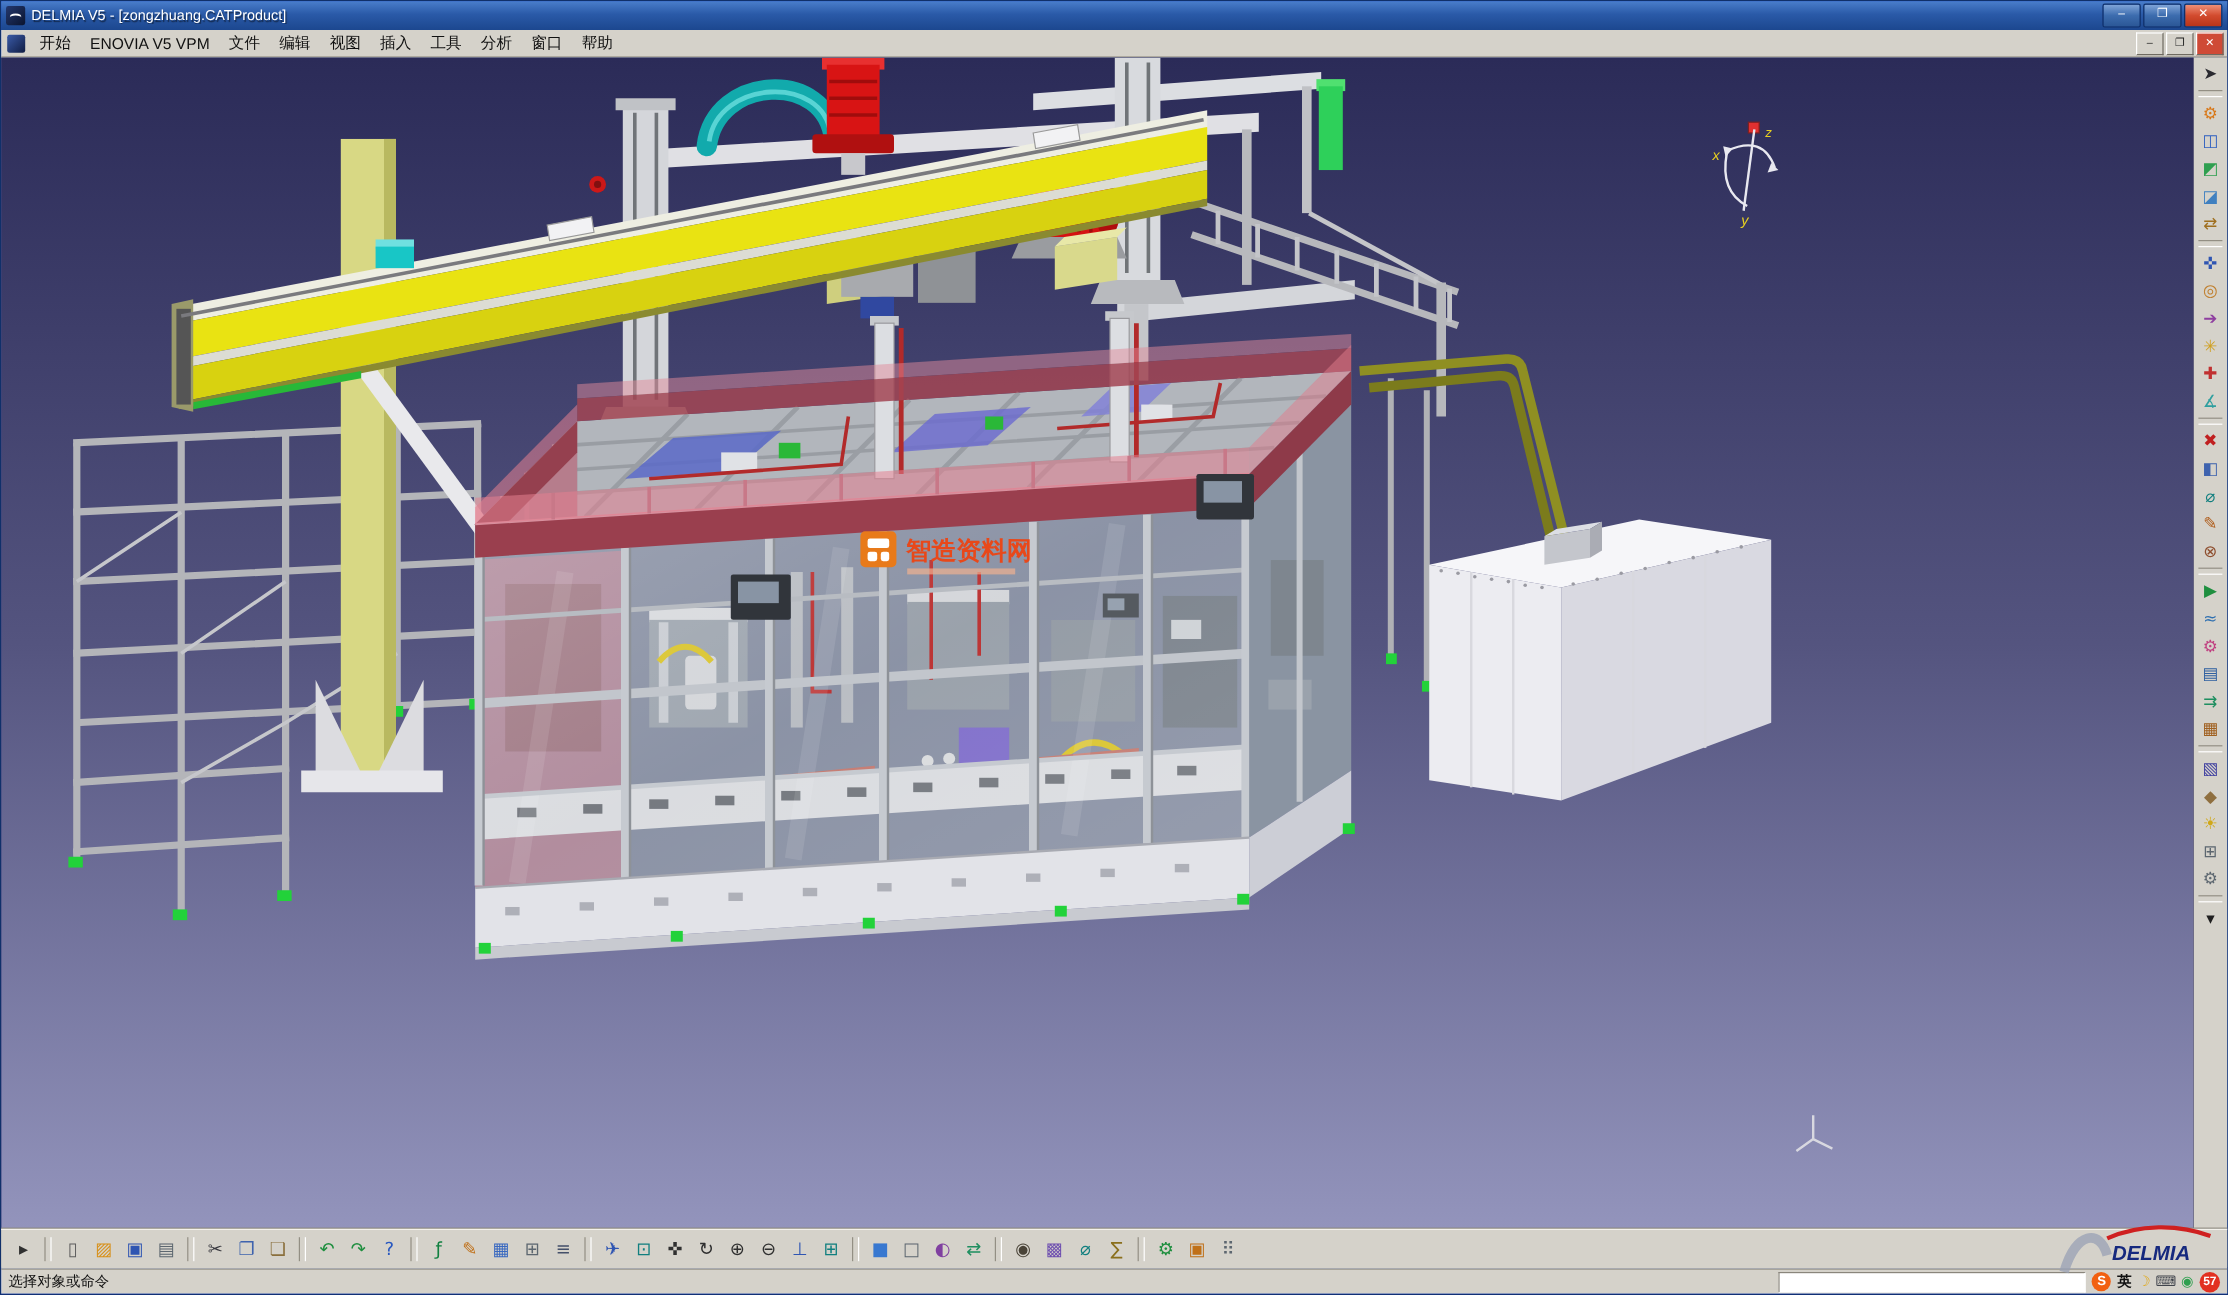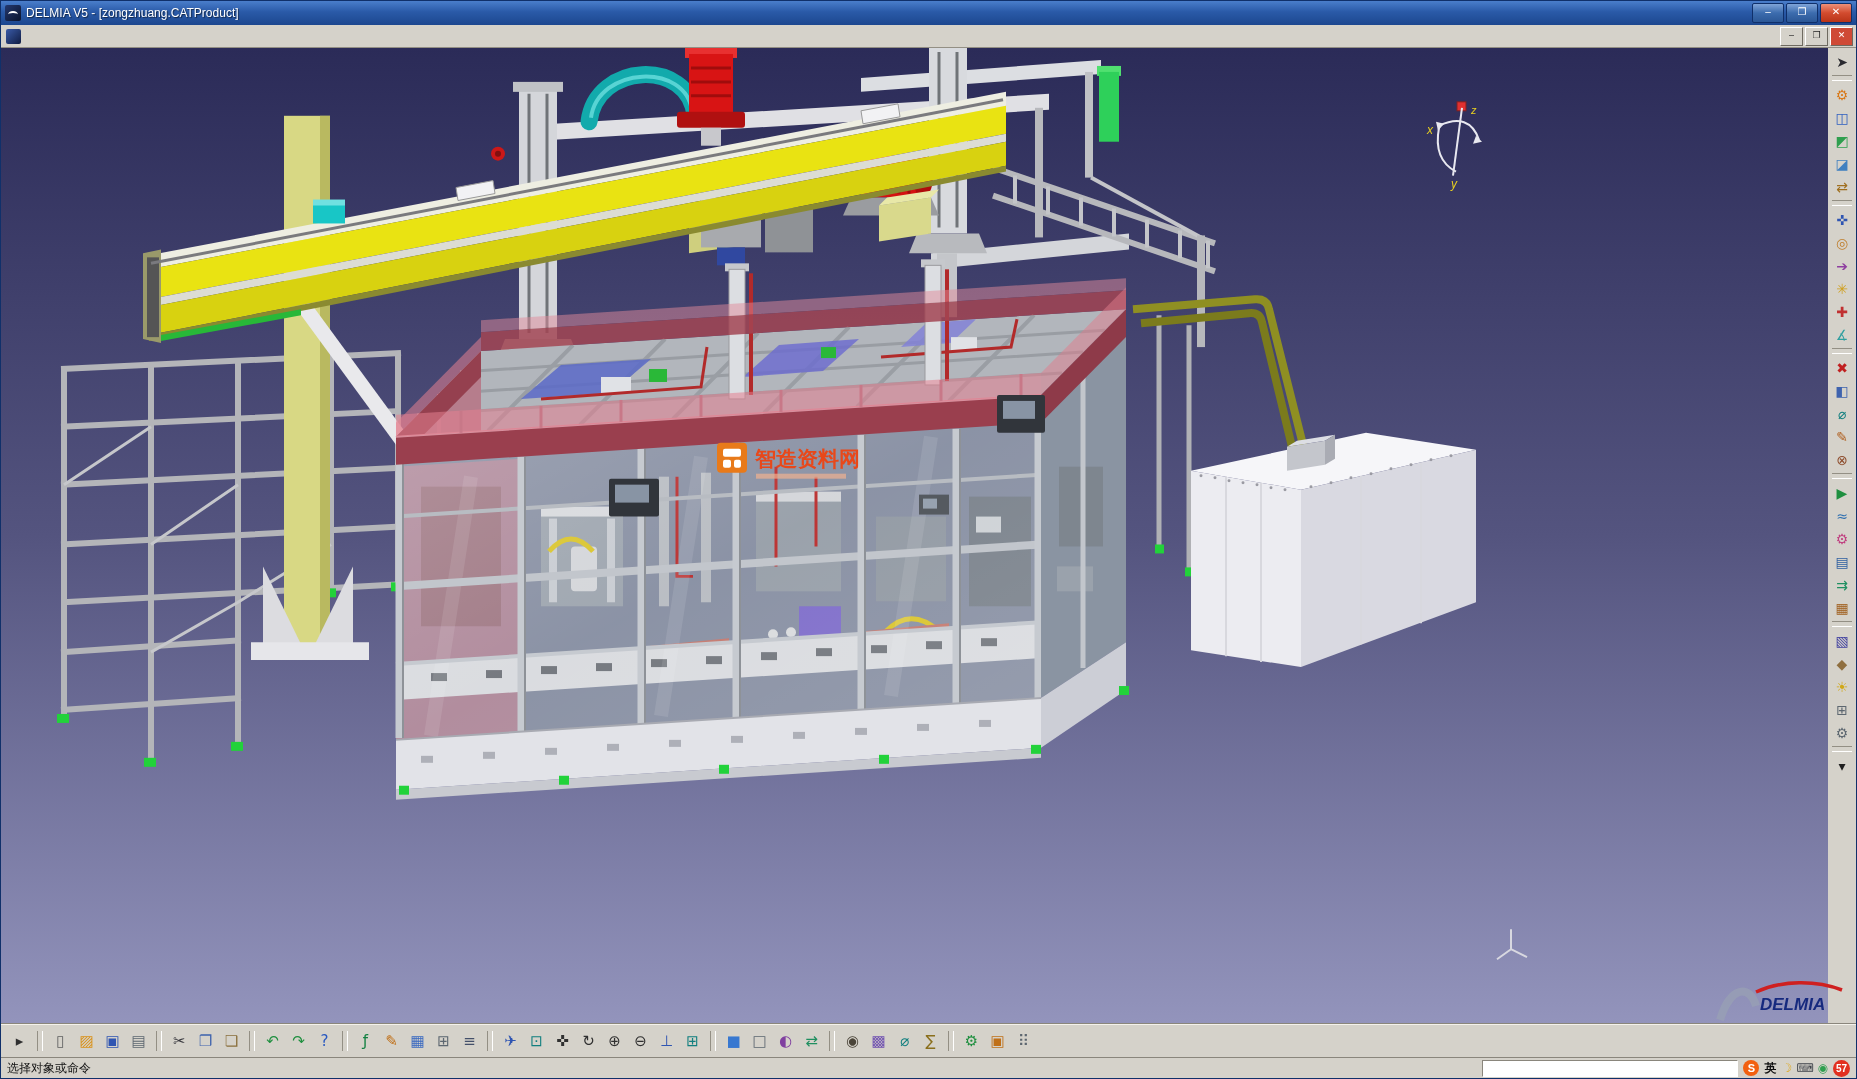--- a/index.html
+++ b/index.html
@@ -52,40 +52,52 @@
   .cmd-input{margin-left:auto;width:248px;height:15px;border:1px solid;background:#fff;
              border-color:#8a867c #fff #fff #8a867c;font-size:11px;padding:0 3px;}
   .tray{display:flex;align-items:center;gap:5px;}
   .sogou{width:16px;height:16px;border-radius:50%;background:#f26010;color:#fff;font-weight:bold;
          font-size:11px;display:flex;align-items:center;justify-content:center;}
   .lang{font-size:12px;color:#111;font-weight:bold;}
   .tray-icons{display:flex;align-items:center;gap:4px;font-family:"DejaVu Sans",sans-serif;}
   .badge{min-width:17px;height:17px;border-radius:50%;background:#e23020;color:#fff;font-size:10px;
          font-weight:bold;display:flex;align-items:center;justify-content:center;}
   
-  .delmia-mark{position:absolute;left:1716px;top:976px;width:140px;height:50px;z-index:30;
+  .delmia-mark{position:absolute;left:1716px;top:1016px;width:140px;height:50px;z-index:30;
                pointer-events:none;}
 </style>
 </head>
 <body>
 
 <div class="window">
 
   <div class="titlebar">
     <div class="app-icon"></div>
     <div class="title-text">DELMIA V5 - [zongzhuang.CATProduct]</div>
     <div class="win-controls">
       <div class="win-btn">–</div>
       <div class="win-btn">❐</div>
       <div class="win-btn close">✕</div>
     </div>
   </div>
 
   <div class="menubar">
     <div class="menu-appicon"></div>
+    <div class="menu-items">
+        <span class="menu-item">开始</span>
+        <span class="menu-item">ENOVIA V5 VPM</span>
+        <span class="menu-item">文件</span>
+        <span class="menu-item">编辑</span>
+        <span class="menu-item">视图</span>
+        <span class="menu-item">插入</span>
+        <span class="menu-item">工具</span>
+        <span class="menu-item">分析</span>
+        <span class="menu-item">窗口</span>
+        <span class="menu-item">帮助</span>
+      </div>
     <div class="child-controls">
       <div class="child-btn">–</div>
       <div class="child-btn">❐</div>
       <div class="child-btn close">✕</div>
     </div>
   </div>
 
   <div class="main">
     <div class="viewport">
       <svg class="scene" viewBox="0 0 1827 979" preserveAspectRatio="none">

